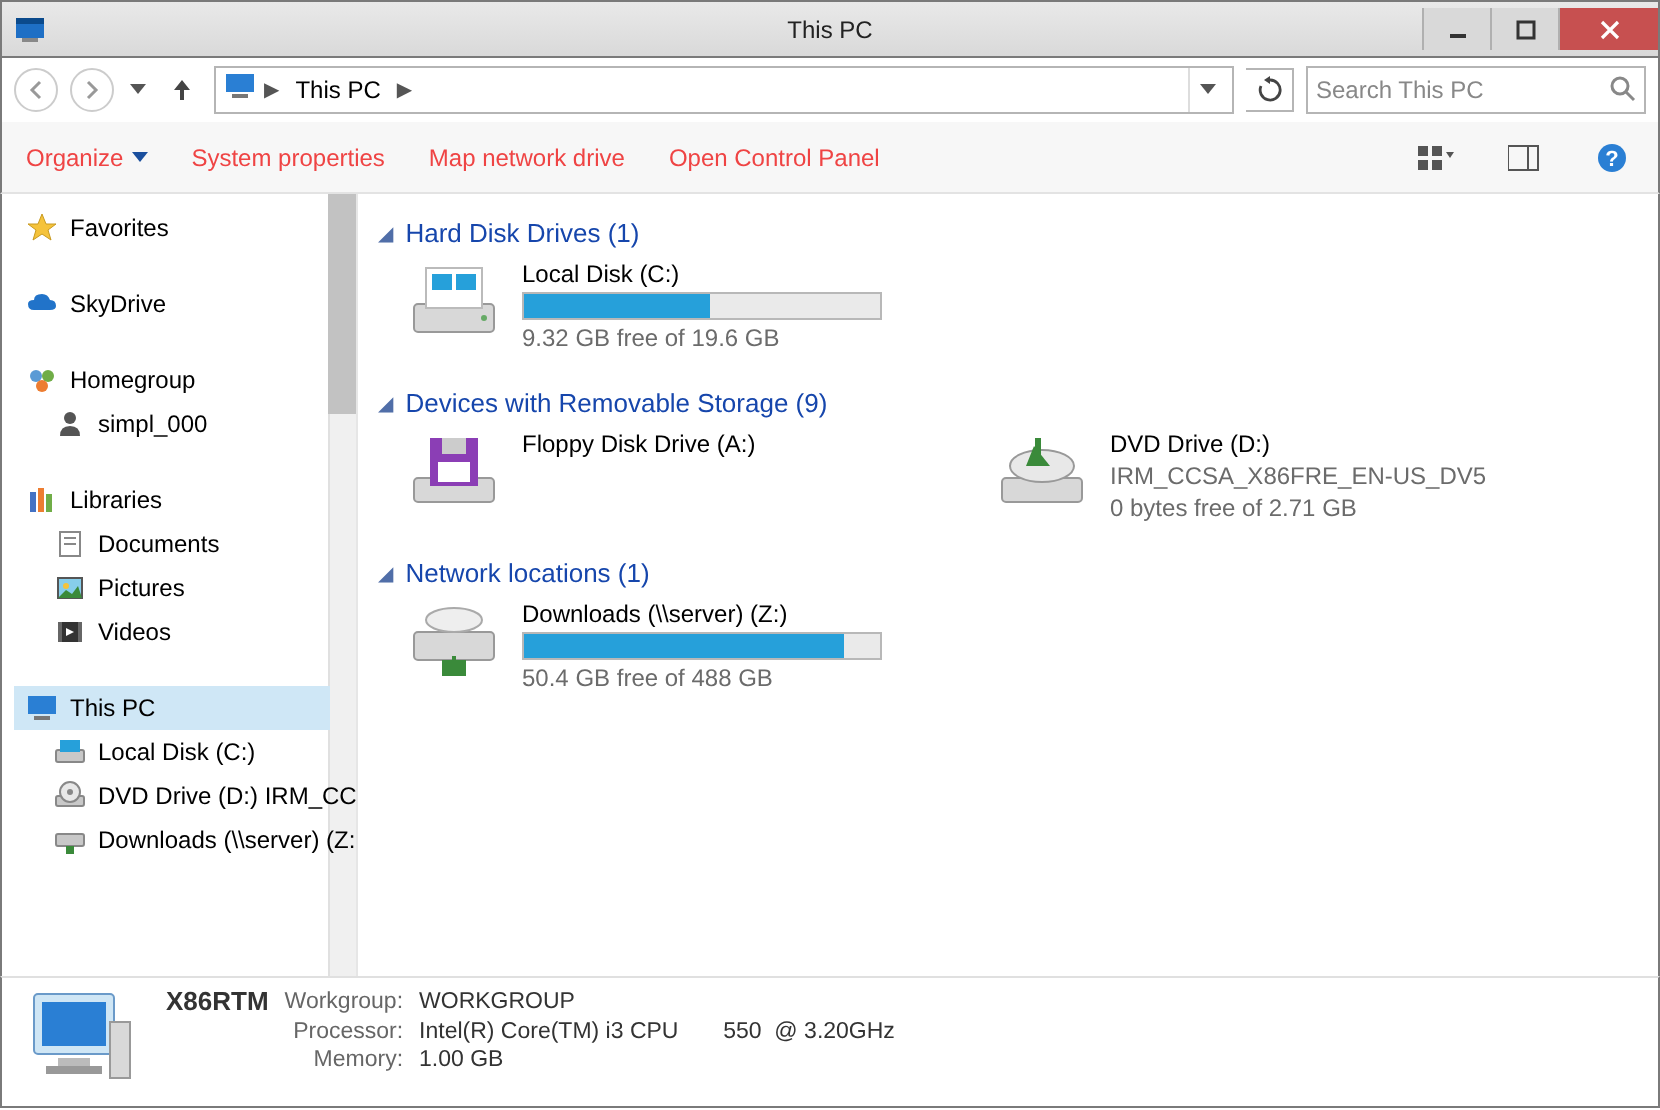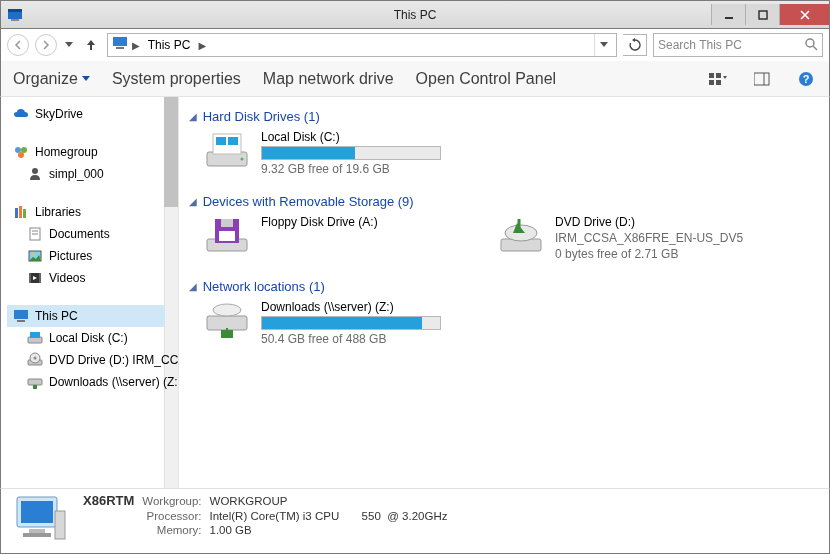--- a/index.html
+++ b/index.html
@@ -22,21 +22,21 @@
 .addrbox { flex:1; height:24px; border:1px solid #b5b5b5; display:flex; align-items:center; padding:0 4px; gap:4px; }
 .addrbox .crumb { font-size:12px; color:#000; padding:2px 4px;}
 .addrbox .chev { font-size:10px; color:#555; }
 .addr-dd { width:18px; height:22px; border-left:1px solid #ddd; display:flex; align-items:center; justify-content:center; color:#444;}
 .refresh { width:24px; height:22px; border:1px solid #b5b5b5; border-left:none; display:flex; align-items:center; justify-content:center;}
 .searchbox { width:170px; height:24px; border:1px solid #b5b5b5; display:flex; align-items:center; padding:0 4px; justify-content:space-between;}
 .searchbox span { font-size:12px; color:#888; }
 
 
 .toolbar { height:36px; border-left:1px solid #7a7a7a; border-right:1px solid #7a7a7a; background:#f7f7f7; display:flex; align-items:center; padding:0 12px; gap:22px; border-bottom:1px solid #e3e3e3;}
-.toolbar .tbtn { font-size:16px; color:#404040; display:flex; align-items:center; gap:4px; cursor:default;}
+.toolbar .tbtn { font-size:12px; color:#ef4444; display:flex; align-items:center; gap:4px; cursor:default;}
 .toolbar .spacer { flex:1; }
 .toolbar .iconbtn { width:22px; height:22px; display:flex; align-items:center; justify-content:center; }
 
 
 .body { display:flex; height:391px; border-left:1px solid #7a7a7a; border-right:1px solid #7a7a7a; }
 .sidebar { width:178px; border-right:1px solid #e6e6e6; overflow:hidden; position:relative; }
 .sb-scroll { position:absolute; right:0; top:0; width:14px; height:100%; background:#f0f0f0; border-left:1px solid #e0e0e0;}
 .sb-thumb { position:absolute; right:0; top:0; width:14px; height:110px; background:#c2c2c2;}
 .sidebar ul { list-style:none; padding:6px 0 6px 6px; width:164px;}
 .sidebar li { font-size:12px; color:#000; padding:3px 4px 3px 20px; position:relative; display:flex; align-items:center; gap:6px; white-space:nowrap;}
@@ -180,20 +180,28 @@
     </div>
 </div>
 
 <div class="body">
 
   <div class="sidebar">
     <div class="sb-scroll">
         <div class="sb-thumb"></div>
       </div>
     <ul>
+      <li class="top">
+          <span class="sicon">
+            <svg width="16" height="16">
+              <path d="M8 1 L10 6 L15 6 L11 9 L12.5 14 L8 11 L3.5 14 L5 9 L1 6 L6 6 Z" fill="#f5c33b" stroke="#c89a20" stroke-width="0.5"></path>
+            </svg>
+          </span>
+          <span>Favorites</span>
+        </li>
 
       <li class="top">
           <span class="sicon">
             <svg width="16" height="16">
               <path d="M4 11 Q1 11 1 8 Q1 6 4 6 Q4 3 8 3 Q11 3 12 6 Q15 6 15 9 Q15 11 12 11 Z" fill="#2173c9"></path>
             </svg>
           </span>
           <span>SkyDrive</span>
         </li>
 

